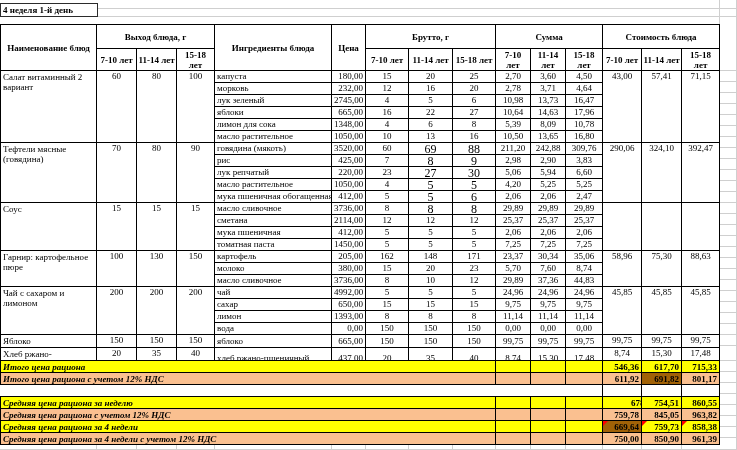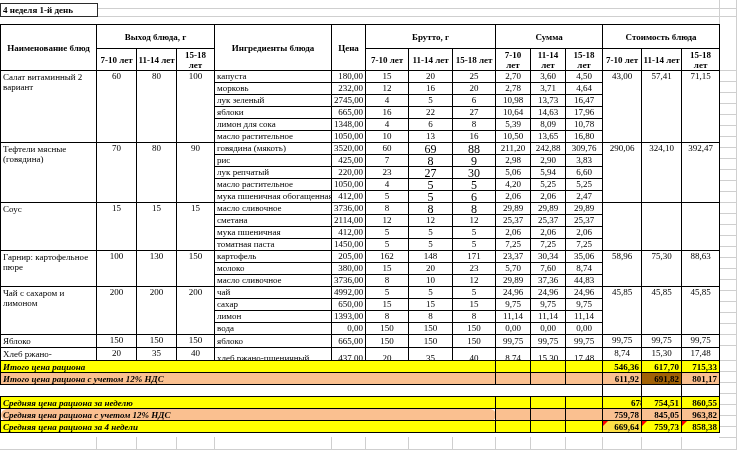--- a/index.html
+++ b/index.html
@@ -494,31 +494,40 @@
       <tr>
         <td class="label" colspan="9" style="background: rgb(255, 255, 0);">Средняя цена рациона за неделю</td>
         <td style="background: rgb(255, 255, 0);"></td>
         <td style="background: rgb(255, 255, 0);"></td>
         <td style="background: rgb(255, 255, 0);"></td>
         <td class="val" style="background: rgb(255, 255, 0); padding-left: 28px;">678,38</td>
         <td class="val" style="background: rgb(255, 255, 0);">754,51</td>
         <td class="val" style="background: rgb(255, 255, 0);">860,55</td>
       </tr>
       <tr>
-        <td class="label" colspan="9" style="background: rgb(250, 192, 144); border-radius: 6px;">Средняя цена рациона с учетом 12% НДС</td>
+        <td class="label" colspan="9" style="background: rgb(250, 192, 144);">Средняя цена рациона с учетом 12% НДС</td>
         <td style="background: rgb(250, 192, 144);"></td>
         <td style="background: rgb(250, 192, 144);"></td>
         <td style="background: rgb(250, 192, 144);"></td>
         <td class="val" style="background: rgb(250, 192, 144);">759,78</td>
         <td class="val" style="background: rgb(250, 192, 144);">845,05</td>
         <td class="val" style="background: rgb(250, 192, 144);">963,82</td>
       </tr>
       <tr>
         <td class="label" colspan="9" style="background: rgb(255, 255, 0);">Средняя цена рациона за 4 недели</td>
         <td style="background: rgb(255, 255, 0);"></td>
         <td style="background: rgb(255, 255, 0);"></td>
         <td style="background: rgb(255, 255, 0);"></td>
-        <td class="val" style="background: #fde047; margin-left: 16px;">669,64<span class="flagtri" style="border-top-color: rgb(255, 0, 0);"></span></td>
+        <td class="val" style="background: #a16207; margin-left: 16px;">669,64<span class="flagtri" style="border-top-color: rgb(255, 0, 0);"></span></td>
         <td class="val" style="background: rgb(255, 255, 0);">759,73<span class="flagtri" style="border-top-color: rgb(255, 0, 0);"></span></td>
         <td class="val" style="background: rgb(255, 255, 0);">858,38<span class="flagtri" style="border-top-color: rgb(255, 0, 0);"></span></td>
+      </tr>
+      <tr>
+        <td class="label" colspan="9" style="background: rgb(250, 192, 144);">Средняя цена рациона за 4 недели с учетом 12% НДС</td>
+        <td style="background: rgb(250, 192, 144);"></td>
+        <td style="background: rgb(250, 192, 144);"></td>
+        <td style="background: rgb(250, 192, 144);"></td>
+        <td class="val" style="background: rgb(250, 192, 144);">750,00</td>
+        <td class="val" style="background: rgb(250, 192, 144);">850,90</td>
+        <td class="val" style="background: rgb(250, 192, 144);">961,39</td>
       </tr>
     </tbody>
 </table>
 
 </body></html>

